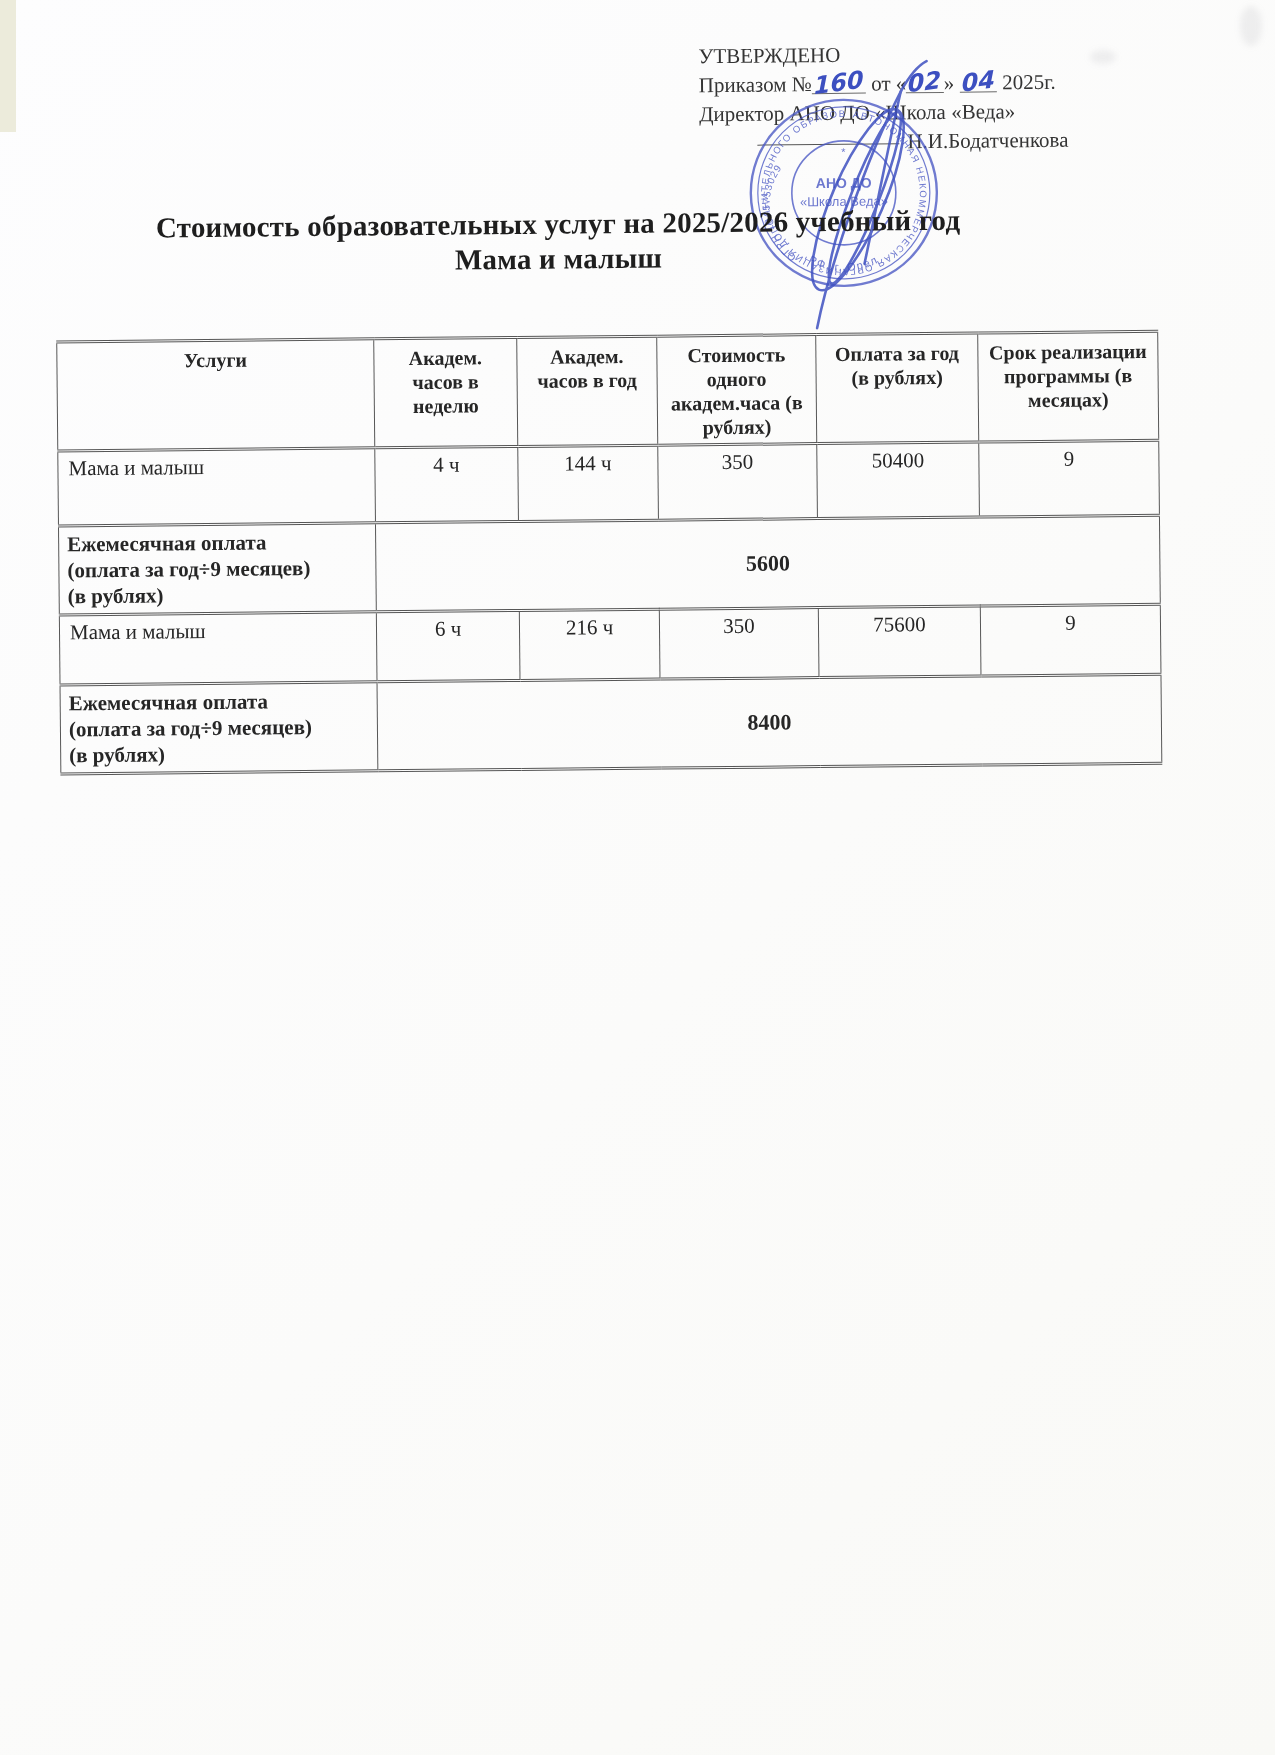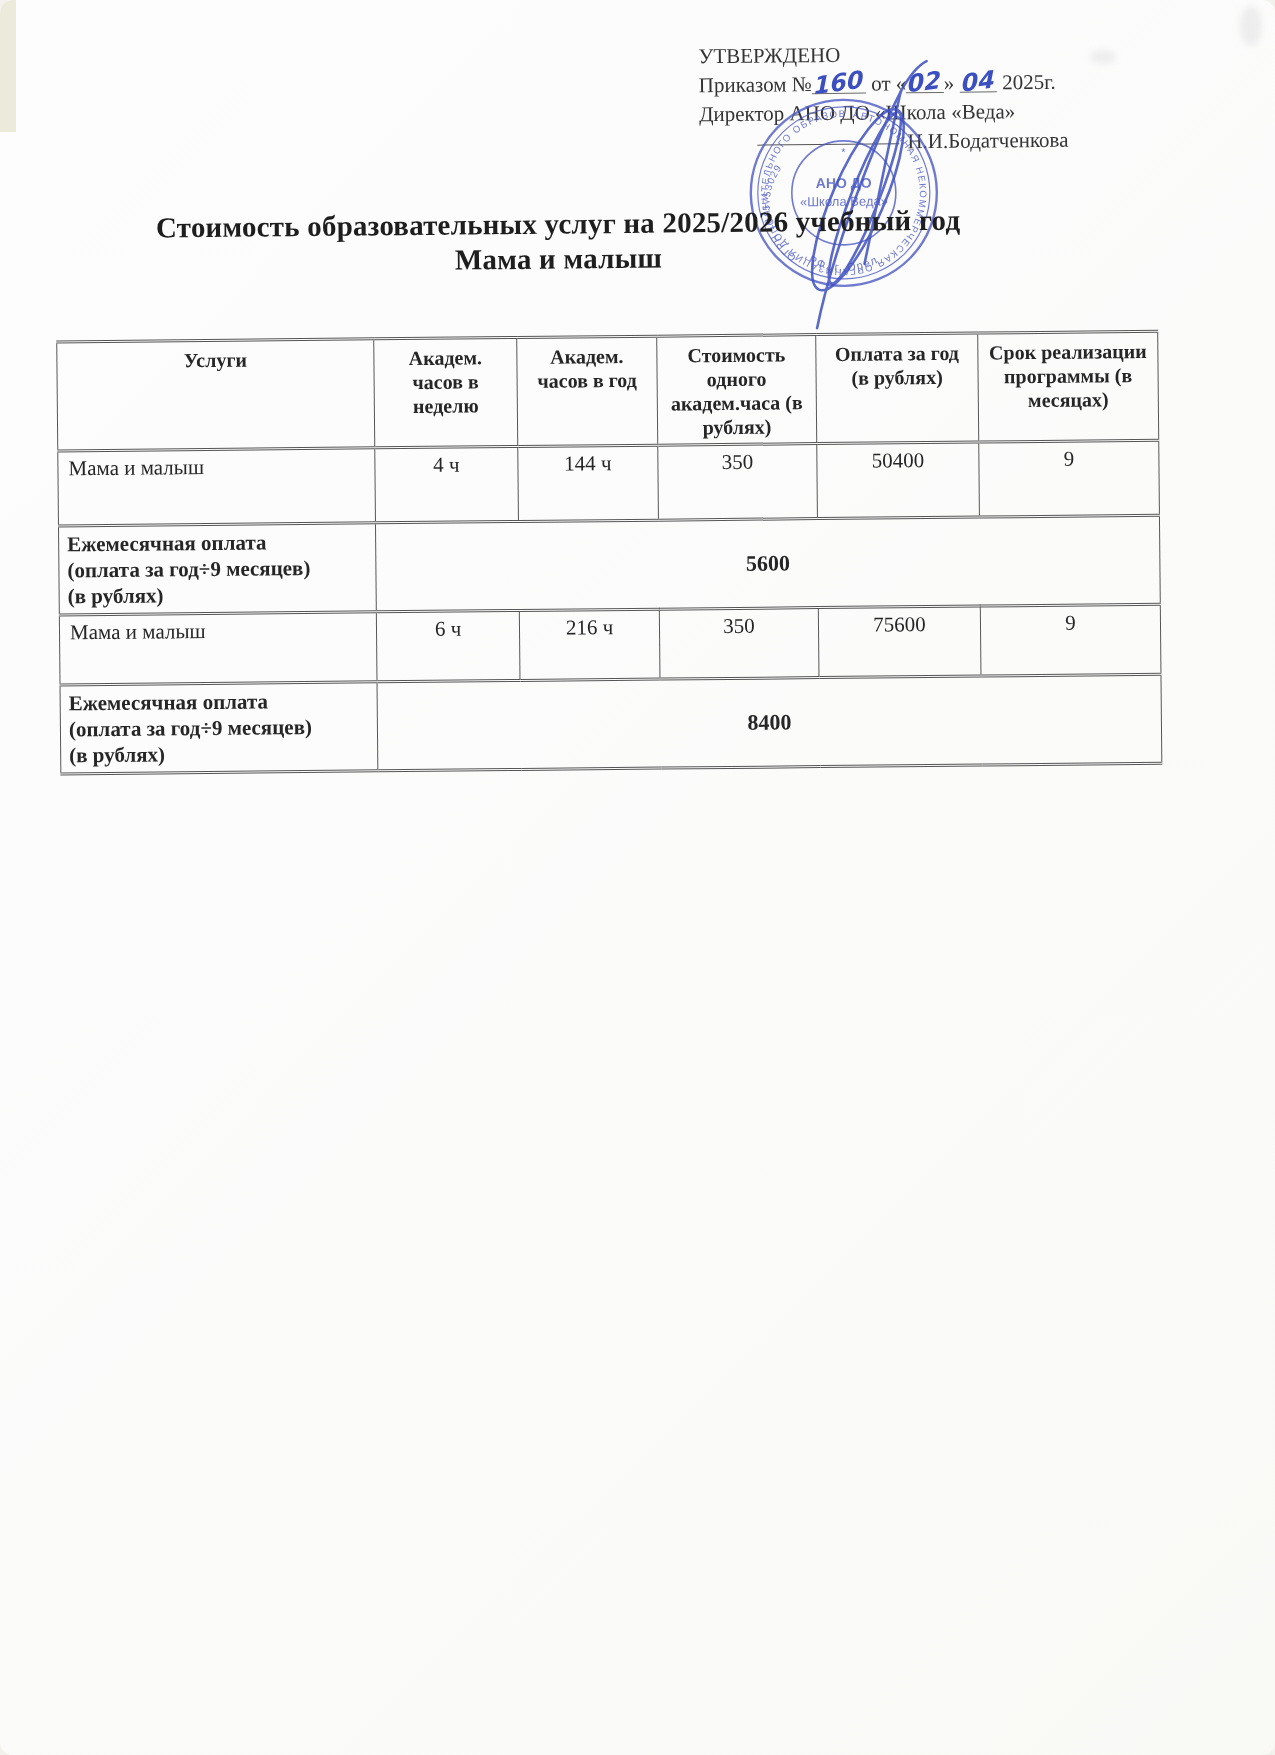--- a/index.html
+++ b/index.html
@@ -7,21 +7,20 @@
     width:1275px;height:1755px;
     background:#f2f1ec;
     font-family:"Liberation Serif", serif;
     overflow:hidden;
   }
   .sheet{
     position:relative;width:1275px;height:1755px;
     background:linear-gradient(135deg,#fdfdfe 0%,#fbfbfa 55%,#f9f9f6 100%);
     overflow:hidden;
     color:#2b2b2b;
-    border-radius:13px;
   }
   .scan-corner{
     position:absolute;left:0;top:0;width:16px;height:132px;
     background:#ecebdb;
   }
   .smudge{
     position:absolute;border-radius:50%;
     background:rgba(120,120,130,0.10);
     filter:blur(3px);
   }

